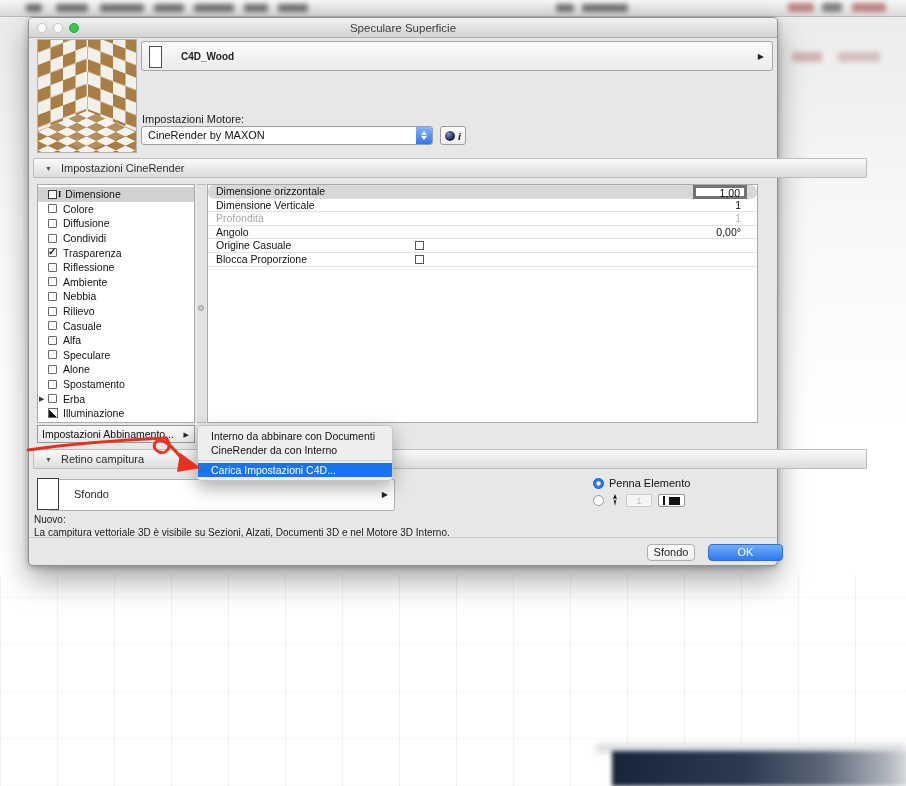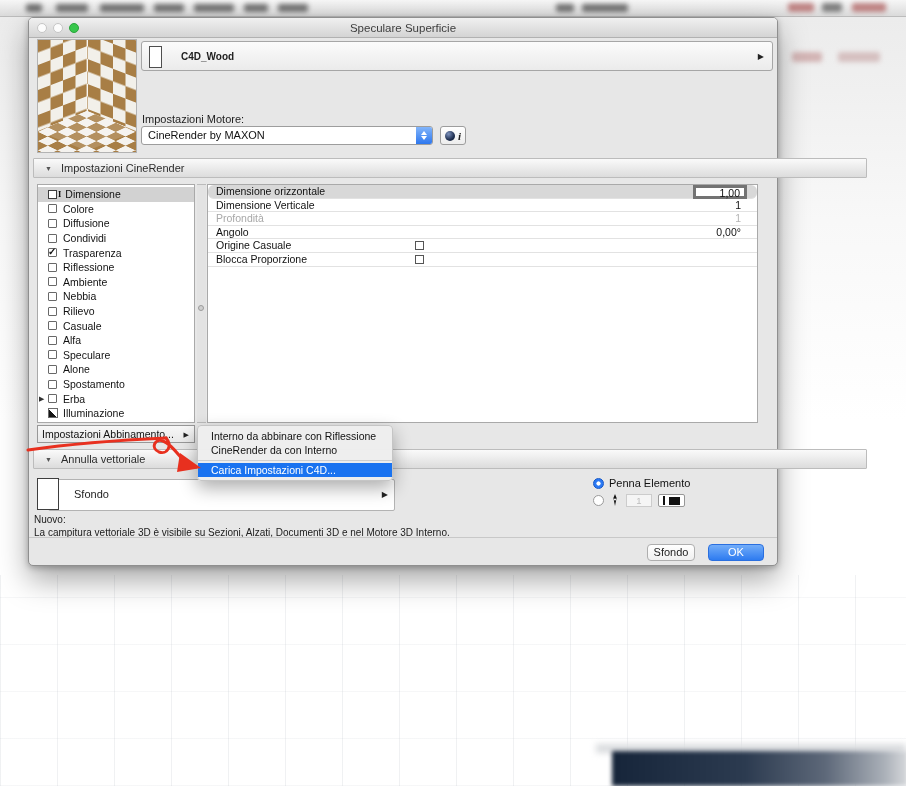--- a/index.html
+++ b/index.html
@@ -126,21 +126,21 @@
   .pen-color { width:27px; height:13px; border:1px solid #979797; background:#fff; border-radius:2px;
     display:flex; align-items:center; justify-content:center; gap:4px; }
   .pc-line { width:2px; height:9px; background:#111; }
   .pc-rect { width:11px; height:8px; background:#111; }
 
   .note { position:absolute; left:5px; top:496px; font-size:10px; color:#202020; line-height:12.5px; }
   .sep { position:absolute; left:0; right:0; top:519px; border-top:1px solid #c8c8c8; }
   .btn { position:absolute; top:526px; height:17px; border-radius:4px; font-size:11px;
     text-align:center; line-height:15px; cursor:default; }
   .btn.cancel { left:618px; width:48px; background:linear-gradient(#ffffff,#f0f0f0); border:1px solid #aeaeae; color:#222; }
-  .btn.ok { left:679px; width:56px; background:linear-gradient(#72adf9,#2e7bf0); border:1px solid #2a6fdf; color:#fff; }
+  .btn.ok { left:679px; width:75px; background:linear-gradient(#72adf9,#2e7bf0); border:1px solid #2a6fdf; color:#fff; }
 
   .menu { position:absolute; left:168px; top:407px; width:196px;
     background:rgba(238,238,238,.98); border:1px solid #c5c5c5; border-radius:4px;
     box-shadow:0 7px 18px rgba(0,0,0,.32); padding:3px 0; z-index:50; }
   .menu-item { height:14px; line-height:14px; font-size:10.5px; color:#111; padding-left:13px; white-space:nowrap; }
   .menu-item.hl { background:#1a73f0; color:#fff; }
   .menu-sep { height:1px; background:#cfcfcf; margin:3px 0 2px 0; }
 
   .annot { position:absolute; left:0; top:0; width:906px; height:786px; pointer-events:none; z-index:60; }
 </style>
@@ -331,21 +331,21 @@
       </div>
     </div>
 
   <div class="match-btn">
     <span class="match-label">Impostazioni Abbinamento...</span>
     <span class="match-arr">▶</span>
   </div>
 
   <div class="sec-header" style="top:431px;">
     <span class="sec-tri">▼</span>
-    <span class="sec-title">Annulla vettoriale</span>
+    <span class="sec-title">Retino campitura</span>
   </div>
 
   <div class="sfondo">
     <span class="sfondo-box"></span>
     <span class="sfondo-swatch"></span>
     <span class="sfondo-label">Sfondo</span>
     <span class="arr" style="position:absolute; right:7px; top:12px;">▶</span>
   </div>
 
   <div class="pen-area">
@@ -370,21 +370,21 @@
   <div class="note">
     <div>Nuovo:</div>
     <div>La campitura vettoriale 3D è visibile su Sezioni, Alzati, Documenti 3D e nel Motore 3D Interno.</div>
   </div>
 
   <div class="sep"></div>
   <div class="btn cancel">Sfondo</div>
   <div class="btn ok">OK</div>
 
   <div class="menu" id="ctx-menu">
-      <div class="menu-item">Interno da abbinare con Riflessione</div>
+      <div class="menu-item">Interno da abbinare con Documenti</div>
       <div class="menu-item">CineRender da con Interno</div>
       <div class="menu-sep"></div>
       <div class="menu-item hl">Carica Impostazioni C4D...</div>
     </div>
 </div>
 
 <svg class="annot" viewBox="0 0 906 786">
   <path d="M28 450 C 70 444, 122 440, 166 438" stroke="#e8301f" stroke-width="3" fill="none" stroke-linecap="round"></path>
   <path d="M166 438 C 173 446, 167 455, 159 452 C 150 448, 155 438, 163 441 C 171 444, 177 453, 184 461" stroke="#e8301f" stroke-width="3" fill="none" stroke-linecap="round"></path>
   <polygon points="180,453 201,468 177,472" fill="#e8301f"></polygon>

